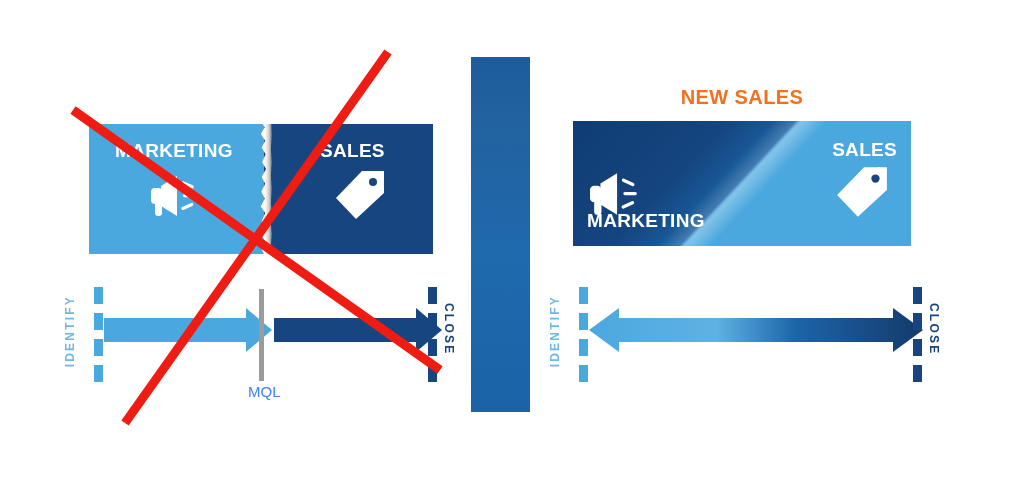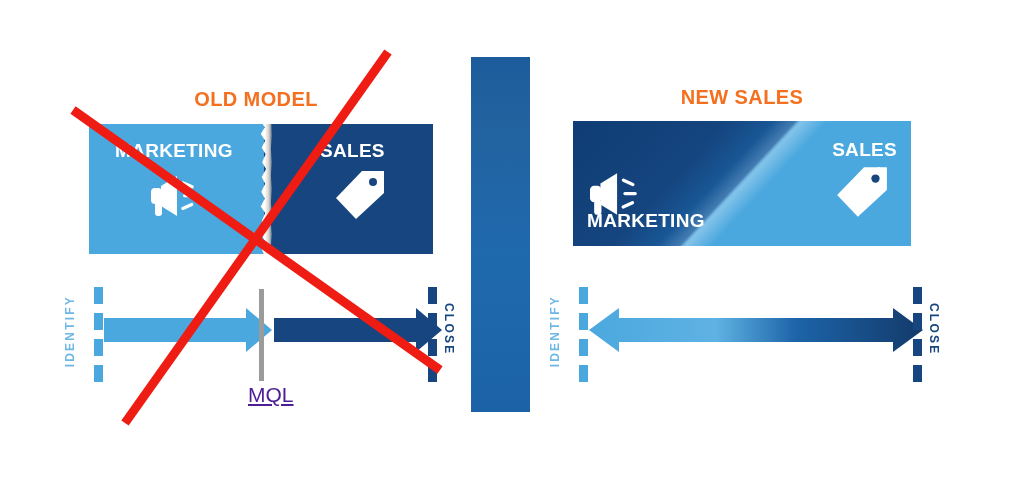--- a/index.html
+++ b/index.html
@@ -157,37 +157,35 @@
 
   .mql-bar {
     position: absolute;
     width: 5px;
     background: #9b9b9b;
     top: 14px;
     height: 92px;
   }
   .mql-text {
     position: absolute;
-    font-size: 21px;
-    color: #4c1d95;
-    white-space: nowrap;
-    text-decoration: underline;
+    font-size: 15px;
+    color: #3b82f6;
+    white-space: nowrap;
   }
 
   svg.arrow-svg { position: absolute; left: 0; top: 0; overflow: visible; }
 
   
   #red-x { position: absolute; left: 0; top: 0; pointer-events: none; }
 </style>
 </head>
 <body>
 
 <div class="stage">
 
-  <div class="model-title" id="old-model-title">OLD MODEL</div>
 
   <div class="old-banner">
     <div class="old-half-left"></div>
     <div class="old-half-right"></div>
     <div class="tear"></div>
 
     <span class="banner-label" id="old-marketing-label">MARKETING</span>
     <span class="banner-label" id="old-sales-label">SALES</span>
 
     <span id="old-marketing-icon">

